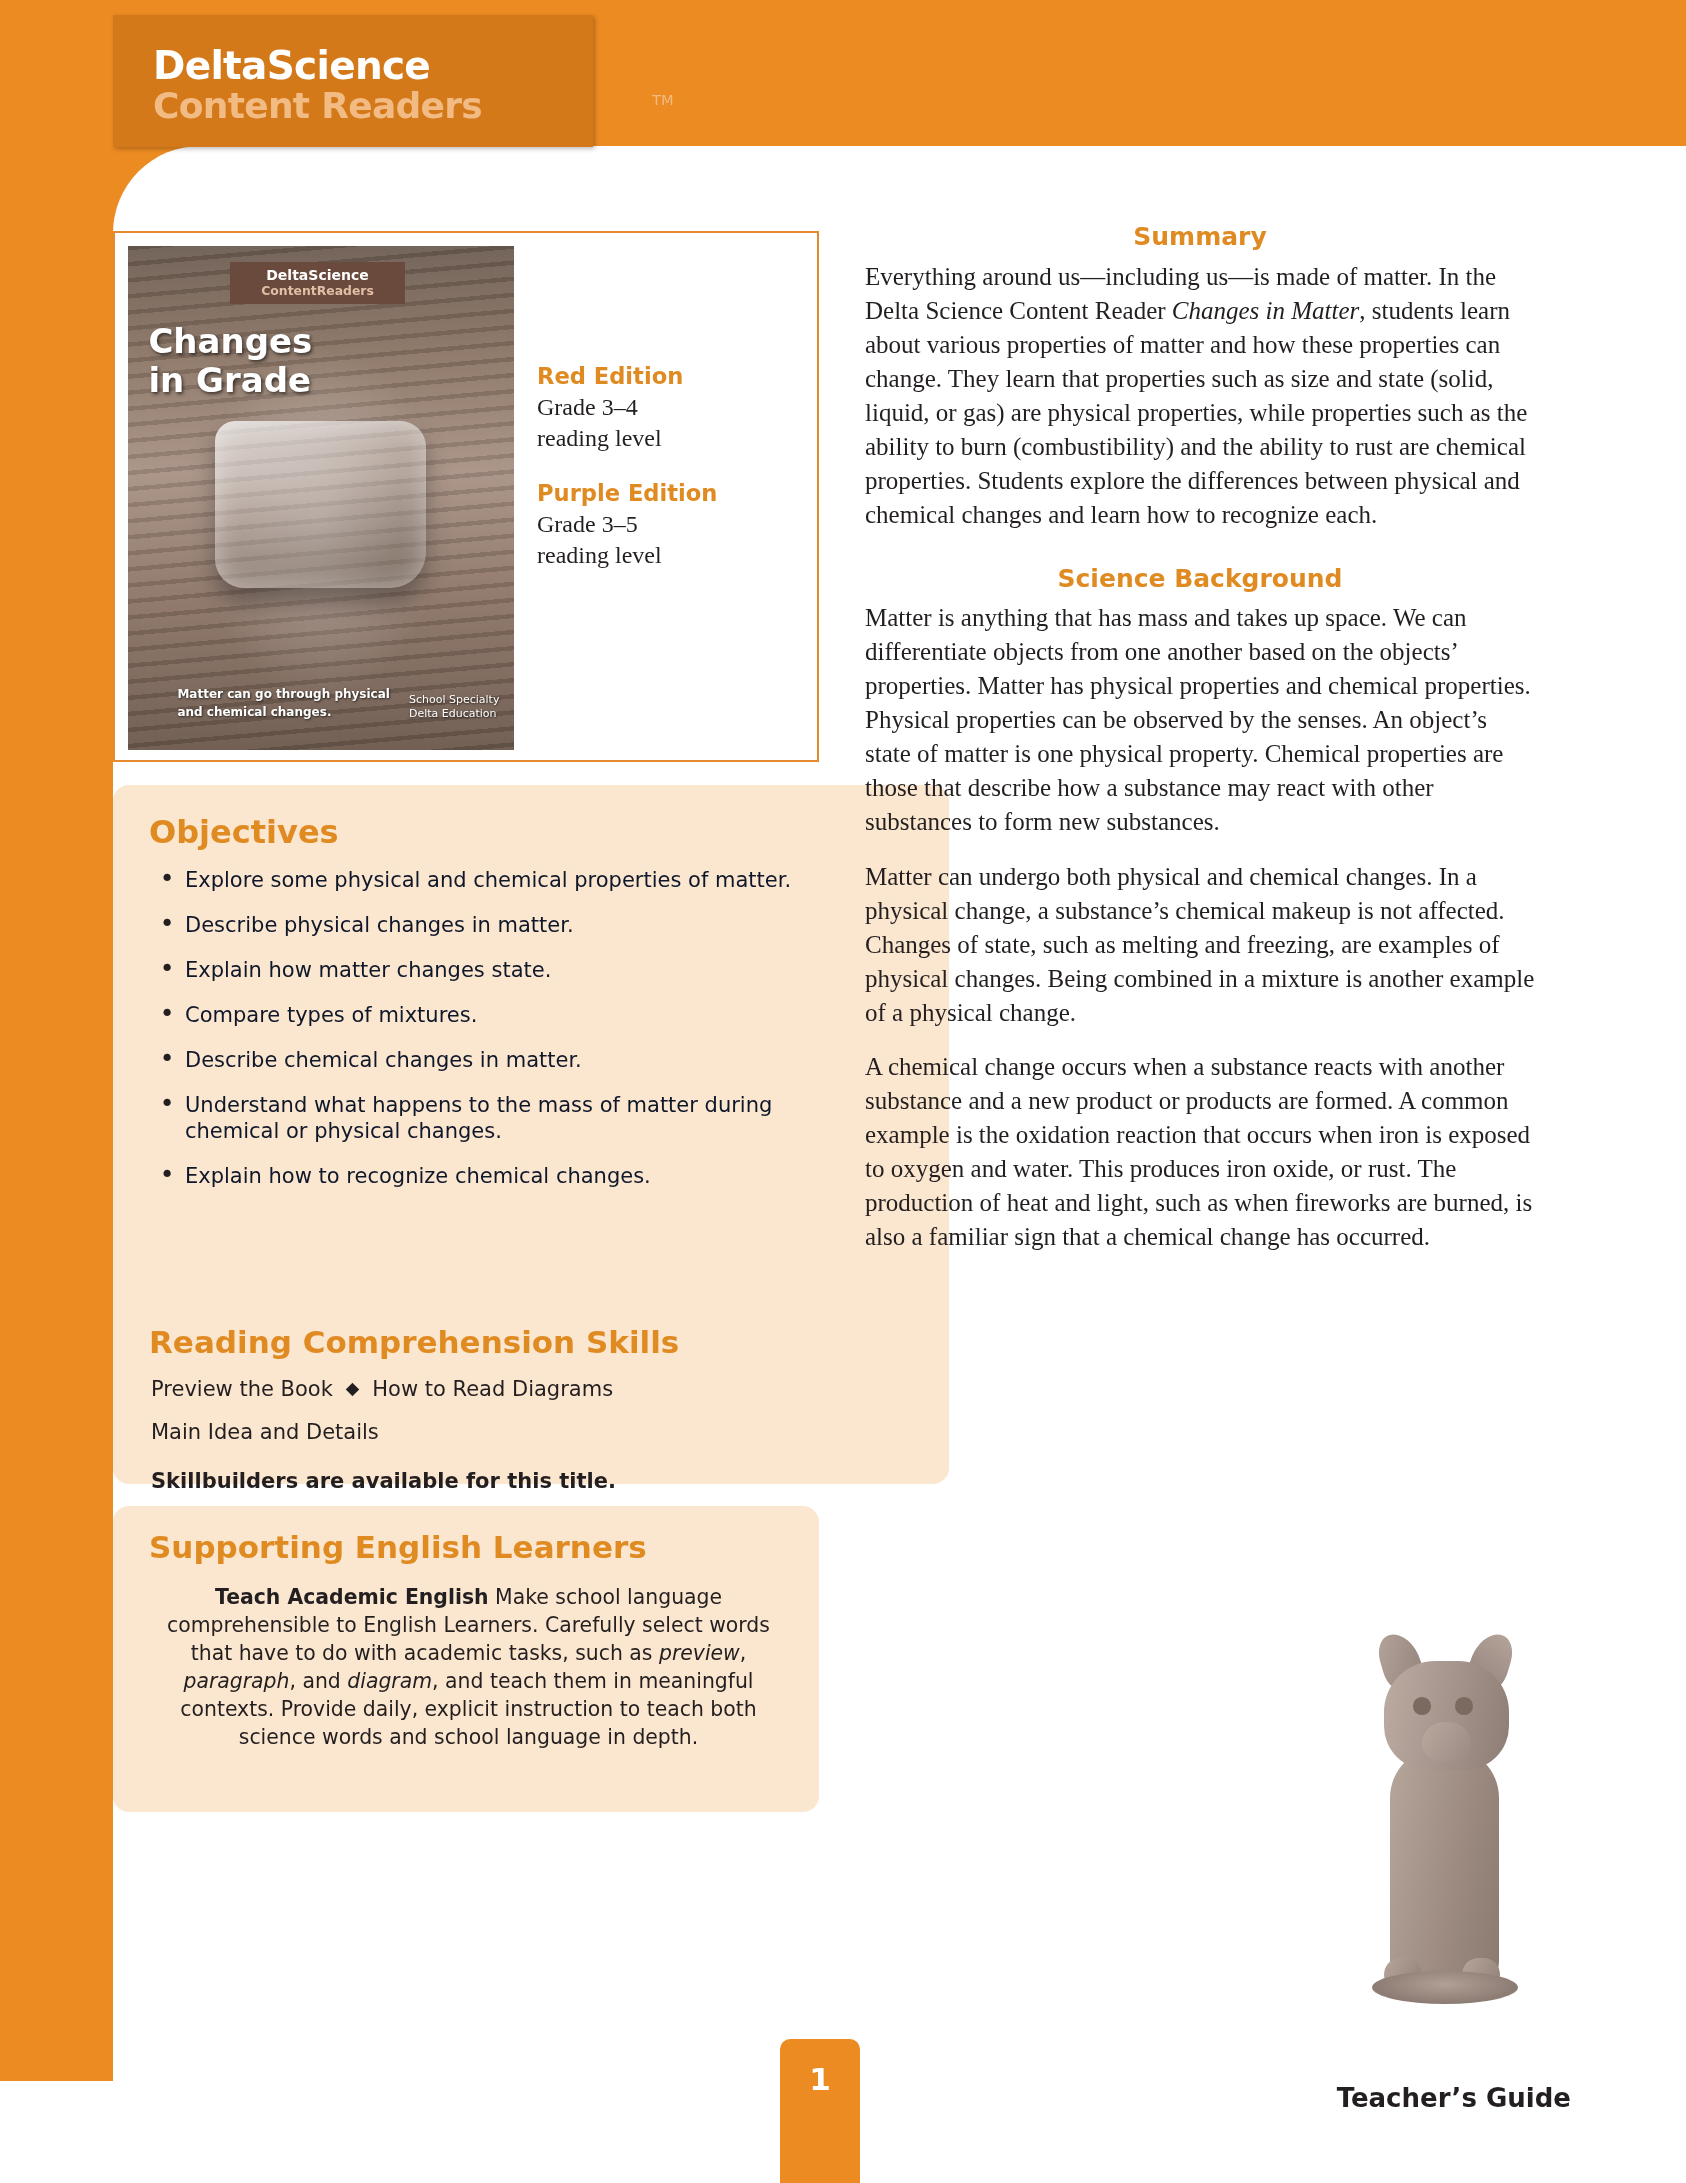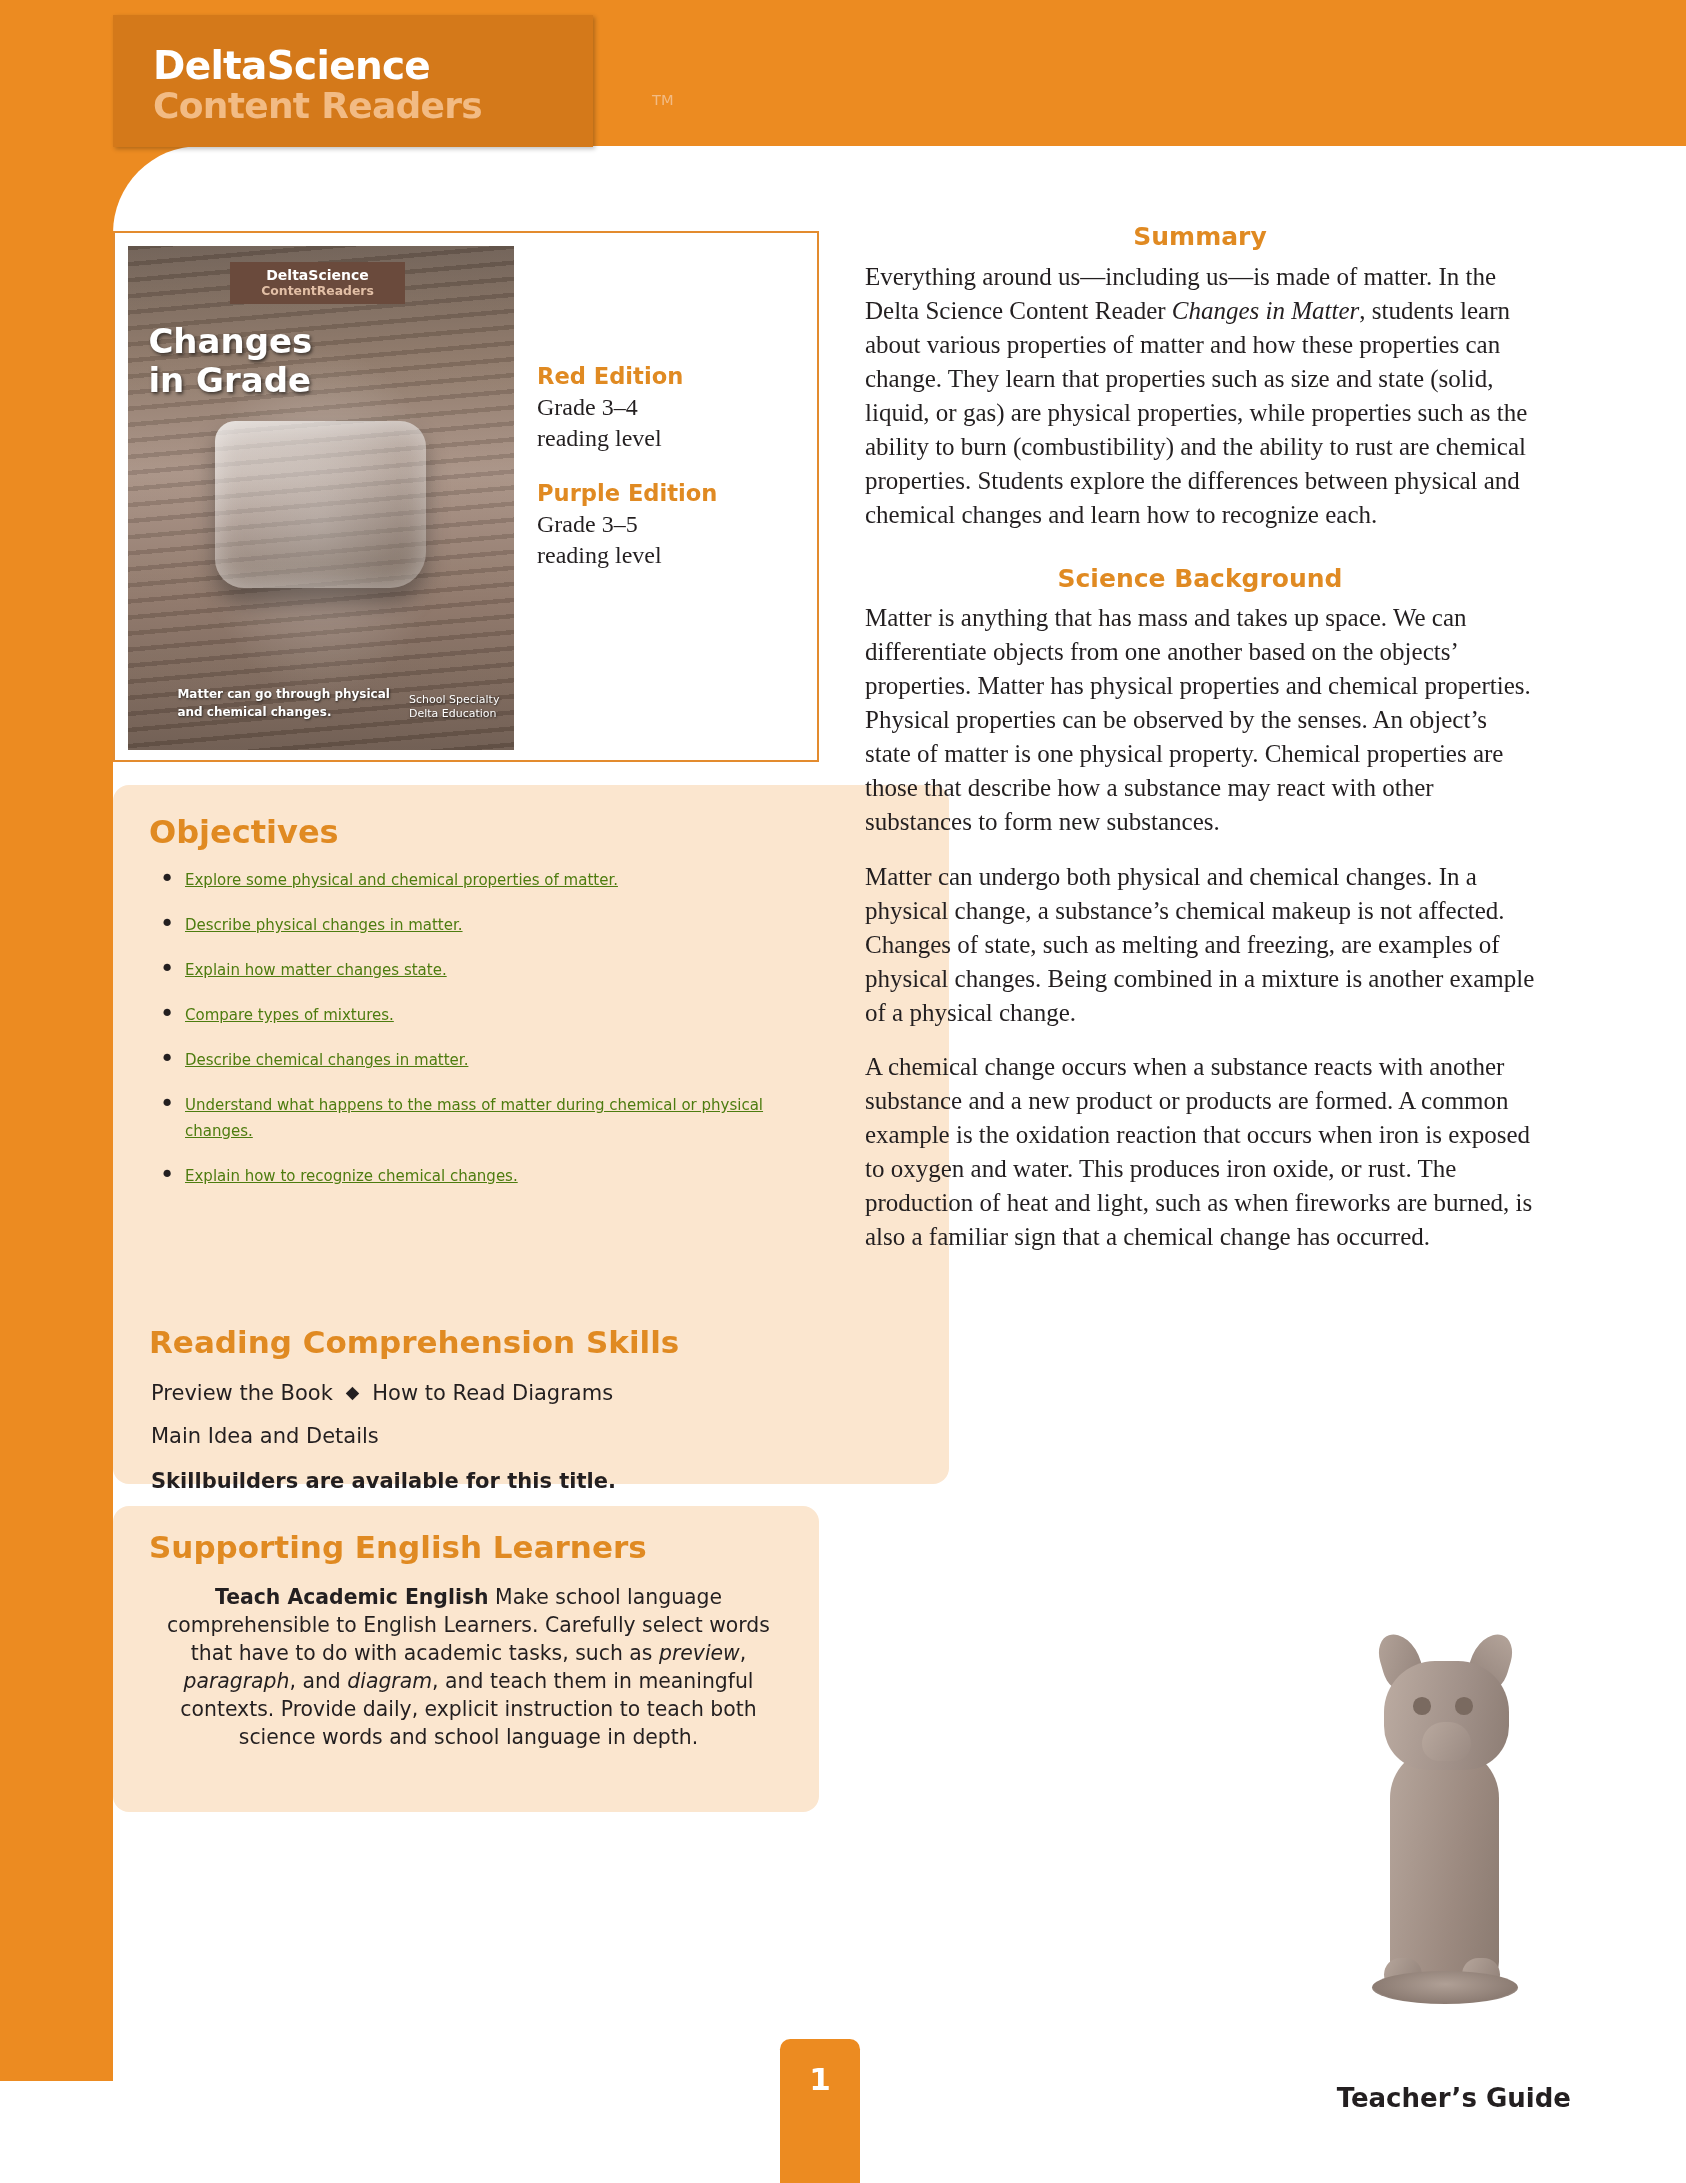--- a/index.html
+++ b/index.html
@@ -214,42 +214,41 @@
     position: absolute;
     left: 41px;
     top: 82px;
     width: 640px;
     list-style: none;
   }
   .obj-list li {
     position: relative;
     padding-left: 31px;
     font-family: "DejaVu Sans", sans-serif;
-    font-size: 15px;
-    color: #4d7c0f;
+    font-size: 21px;
+    color: #0f172a;
     line-height: 26px;
     margin-bottom: 19px;
-    text-decoration: underline;
   }
   .obj-list li:before {
     content: "•";
     position: absolute;
     left: 5.8px;
     top: -1.5px;
     font-size: 25px;
     color: #231f20;
   }
   .rcs-head { position: absolute; left: 36px; top: 539px; font-size: 31px; }
   .rcs-line {
     position: absolute;
     left: 38px;
     font-family: "DejaVu Sans", sans-serif;
     font-size: 21px;
     color: #231f20;
-    line-height: 32px;
+    line-height: 24px;
   }
   .rcs-line.l1 { top: 591px; }
   .rcs-line.l2 { top: 635px; }
   .rcs-diamond { color: #231f20; font-size: 17.5px; padding: 0 13px; vertical-align: 2.2px;}
   .rcs-note {
     position: absolute;
     left: 38px;
     top: 684px;
     font-family: "DejaVu Sans", sans-serif;
     font-weight: bold;

